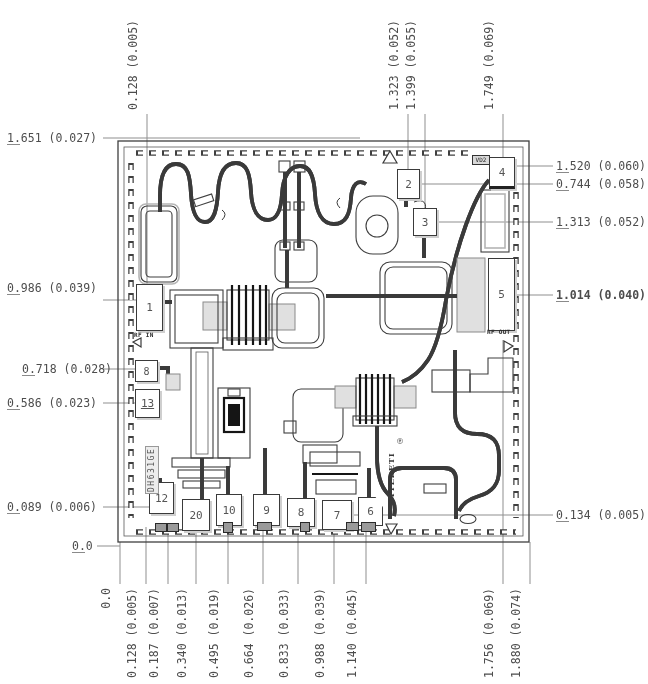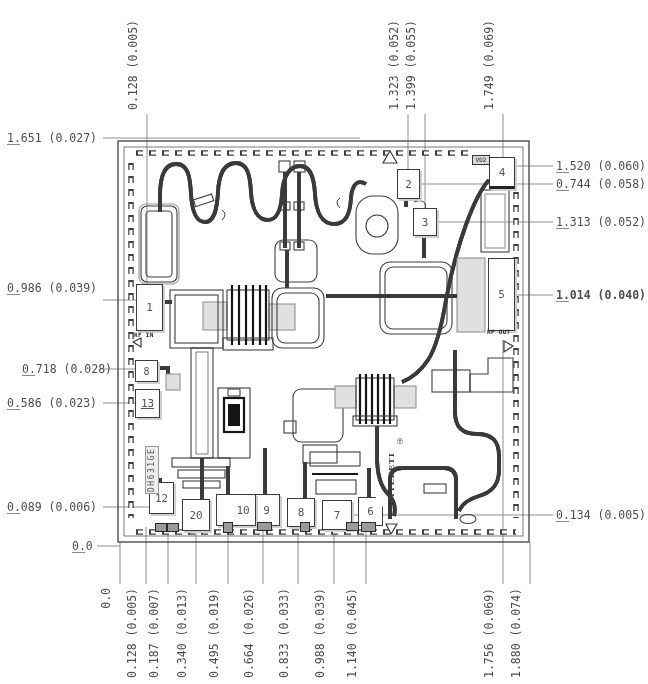--- a/index.html
+++ b/index.html
@@ -253,21 +253,21 @@
     </div>
   <div class="pad" style="left:322px;top:500px;width:28px;height:28px;">
       <span>7</span>
     </div>
   <div class="pad" style="left:287px;top:498px;width:26px;height:27px;">
       <span>8</span>
     </div>
   <div class="pad" style="left:253px;top:494px;width:25px;height:30px;">
       <span>9</span>
     </div>
-  <div class="pad" style="left:216px;top:494px;width:24px;height:30px;padding-left:14px;">
+  <div class="pad" style="left:216px;top:494px;width:24px;height:30px;">
       <span>10</span>
     </div>
   <div class="pad" style="left:182px;top:499px;width:26px;height:30px;">
       <span>20</span>
     </div>
   <div class="pad" style="left:149px;top:482px;width:23px;height:30px;">
       <span>12</span>
     </div>
   <div class="pad" style="left:135px;top:389px;width:23px;height:27px;text-decoration:underline;">
       <span>13</span>

